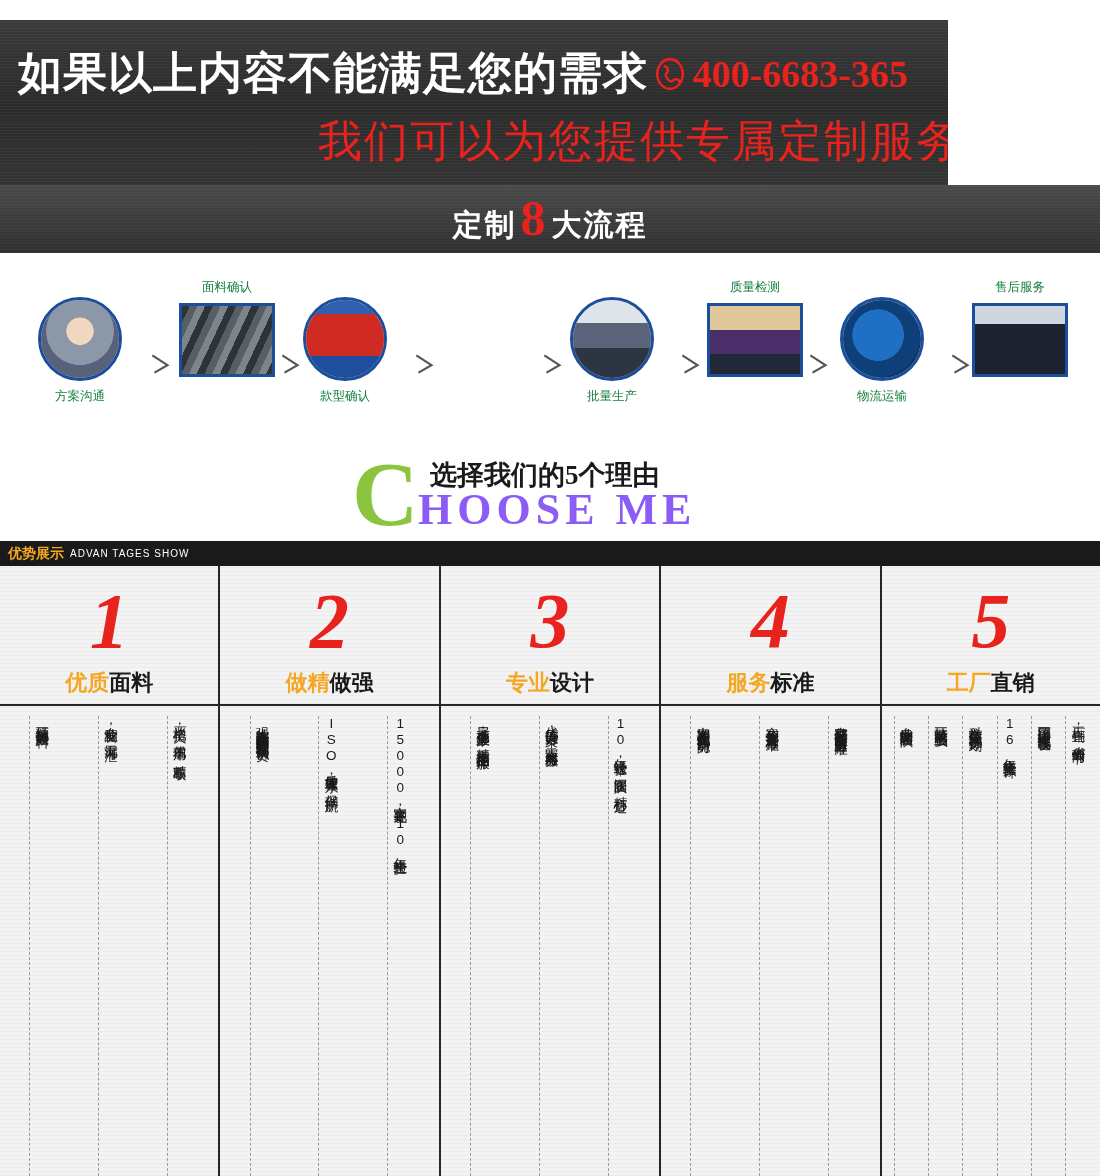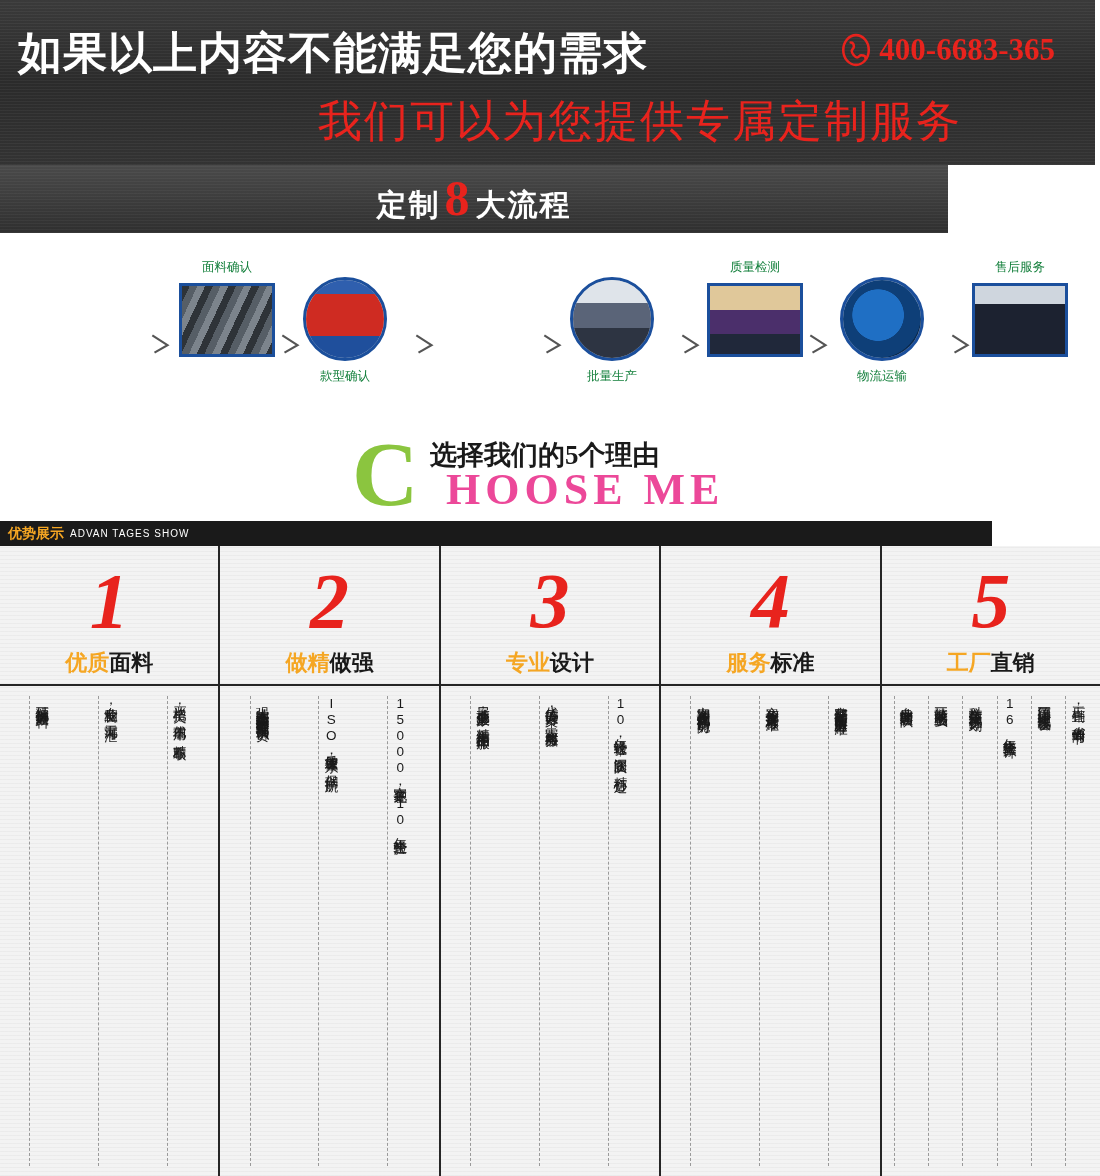--- a/index.html
+++ b/index.html
@@ -9,26 +9,27 @@
     background: #ffffff;
     width: 1100px;
     height: 1176px;
     position: relative;
     overflow: hidden;
   }
 
   
   .banner {
     position: relative;
-    width: 1095px;
+    width: 948px;
     height: 165px;
     background:
       repeating-linear-gradient(0deg, rgba(255,255,255,0.045) 0px, rgba(255,255,255,0.045) 1px, rgba(0,0,0,0) 1px, rgba(0,0,0,0) 3px),
       linear-gradient(180deg,#3a3a3a 0%, #2b2b2b 50%, #333333 100%);
     overflow: hidden;
+    margin-top: 20px;
   }
   .banner-line1 {
     position: absolute;
     left: 18px; top: 24px;
     font-size: 44px;
     font-weight: bold;
     color: #ffffff;
     letter-spacing: 1px;
     white-space: nowrap;
     font-family: "Liberation Serif", serif;
@@ -49,32 +50,32 @@
     display: flex;
     align-items: center;
     gap: 6px;
   }
   .phone-icon {
     width: 34px; height: 34px;
     color: #e8231d;
     display: block;
   }
   .phone-num {
-    font-size: 31px;
+    font-size: 38px;
     font-weight: bold;
     color: #e8231d;
     font-family: "Liberation Serif", serif;
     letter-spacing: 0px;
     white-space: nowrap;
   }
 
   
   .proc-titlebar {
     position: relative;
-    width: 948px;
+    width: 1100px;
     height: 68px;
     background:
       repeating-linear-gradient(0deg, rgba(255,255,255,0.04) 0px, rgba(255,255,255,0.04) 1px, rgba(0,0,0,0) 1px, rgba(0,0,0,0) 3px),
       linear-gradient(180deg,#4a4a4a 0%, #2f2f2f 100%);
     display: flex;
     align-items: center;
     justify-content: center;
   }
   .proc-title {
     display: flex;
@@ -176,31 +177,30 @@
     font-weight: bold;
     color: #8bc53f;
     font-family: "Liberation Serif", serif;
   }
   .choose-rest {
     position: absolute;
     left: 66px; top: 36px;
     font-size: 44px;
     line-height: 1;
     font-weight: bold;
-    color: #ec4899;
+    color: #8b5cf6;
     letter-spacing: 5px;
     font-family: "Liberation Serif", serif;
     white-space: nowrap;
-    margin-left: 28px;
   }
 
   
   .adv-bar {
     position: relative;
-    width: 992px;
+    width: 1100px;
     height: 25px;
     background: #1a1a1a;
     display: flex;
     align-items: center;
     padding-left: 8px;
     gap: 6px;
   }
   .adv-cn { color: #f5a623; font-size: 14px; font-weight: bold; }
   .adv-en { color: #ffffff; font-size: 10px; letter-spacing: 1px; }
 
@@ -287,20 +287,26 @@
 <div class="proc-titlebar">
   <div class="proc-title">
     <span>定制</span>
     <span class="big8">8</span>
     <span>大流程</span>
   </div>
 </div>
 
 <div class="proc-strip">
 
+  <div class="proc-item" style="left:20px; top:44px;">
+    <div class="proc-circle">
+        <div class="ph ph-operator"></div>
+      </div>
+    <div class="proc-label">方案沟通</div>
+  </div>
   <svg class="arrow" style="left:148px; top:98px;" viewBox="0 0 24 24" fill="none" stroke="currentColor" stroke-width="2">
       <path d="M4 4 L18 13 L6 20"></path>
     </svg>
 
   <div class="proc-item" style="left:167px; top:26px;">
     <div class="proc-label above">面料确认</div>
     <div class="proc-square">
         <div class="ph ph-fabric"></div>
       </div>
   </div>

